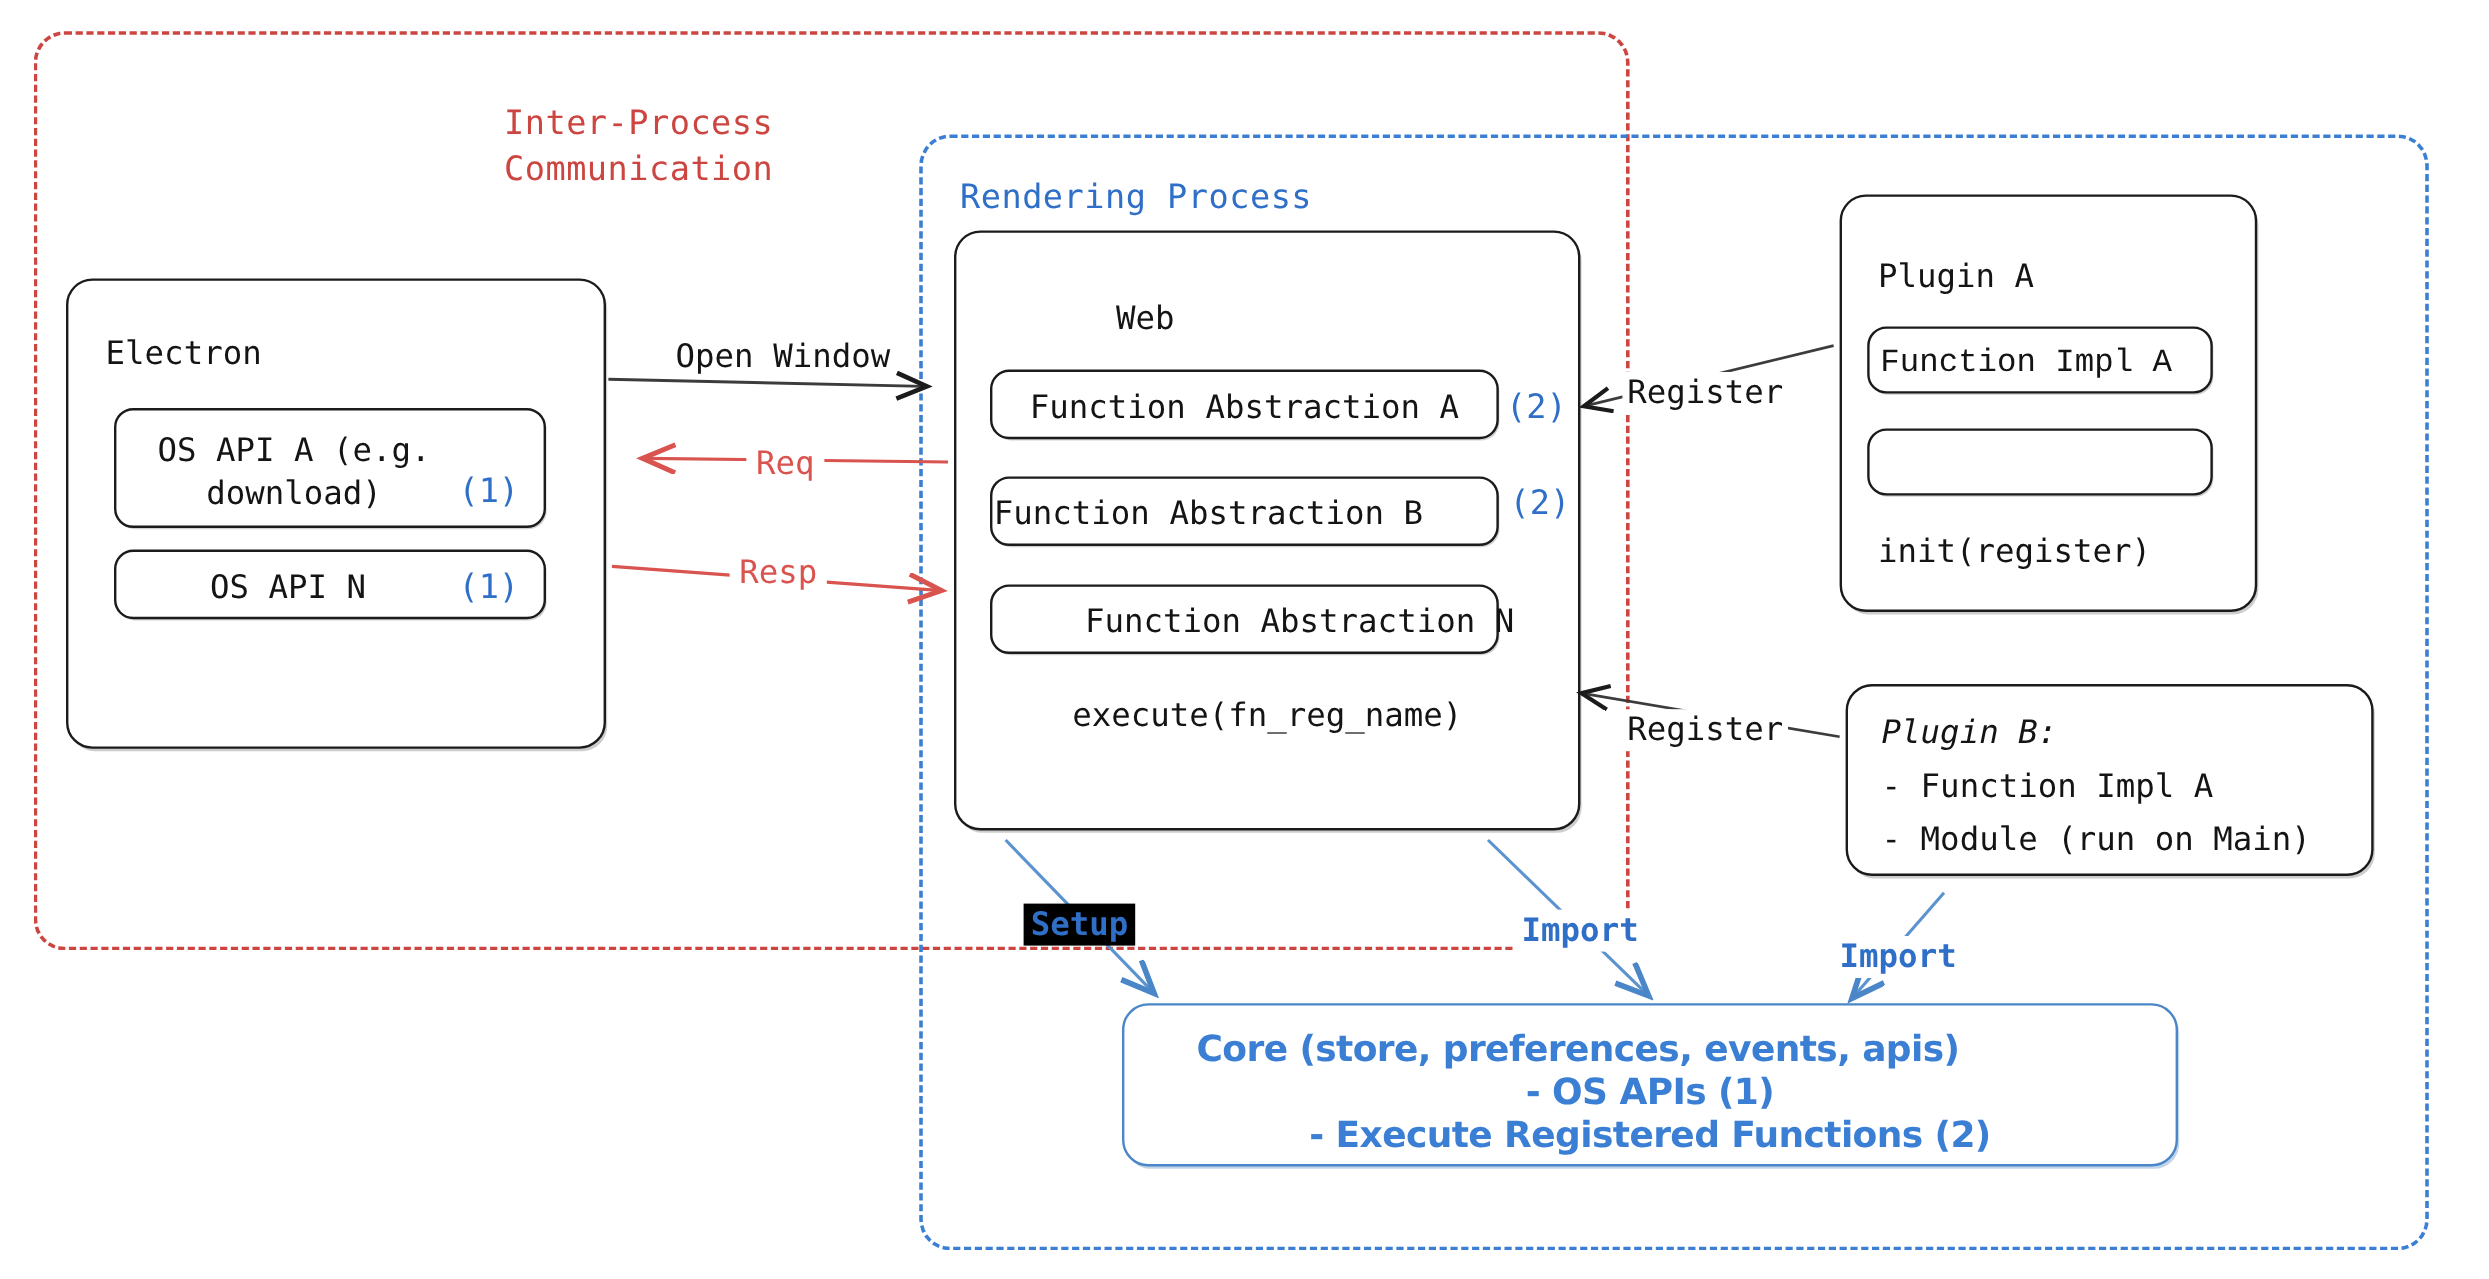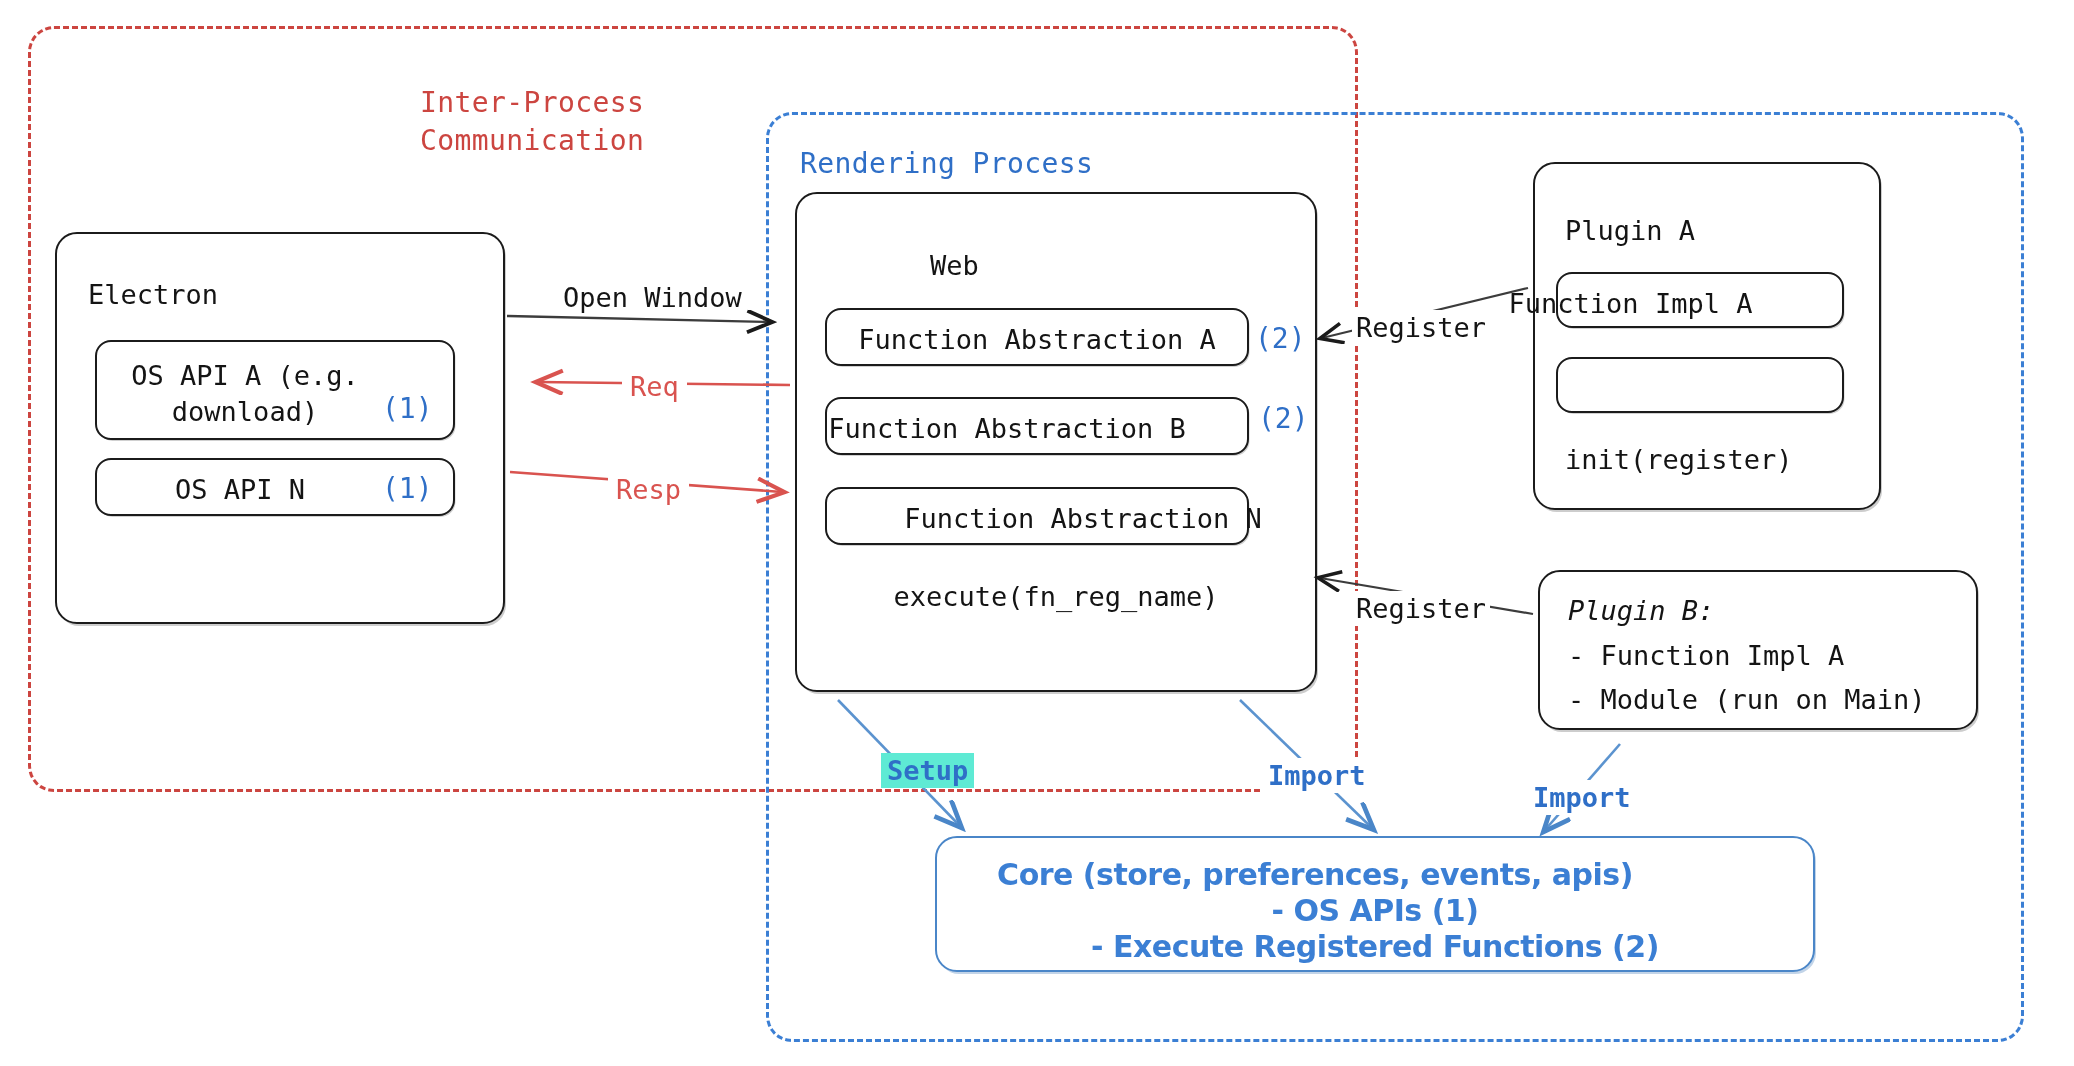--- a/index.html
+++ b/index.html
@@ -167,21 +167,21 @@
   <div class="box inner" style="left:825px; top:487px; width:424px; height:58px;"></div>
   <div class="inner-text" style="left:825px; top:501px; width:424px;margin-left:46px;">Function Abstraction N</div>
 
   <div class="box-text" style="left:795px; top:578px; width:522px;">execute(fn_reg_name)</div>
 
   <div class="box" style="left:1533px; top:162px; width:348px; height:348px;"></div>
 
   <div class="box-title" style="left:1565px; top:213px;">Plugin A</div>
 
   <div class="box inner" style="left:1556px; top:272px; width:288px; height:56px;"></div>
-  <div class="inner-text" style="left:1498px; top:286px; width:265px;">Function Impl A</div>
+  <div class="inner-text" style="left:1556px; top:286px; width:265px;font-family:Liberation Mono, monospace;">Function Impl A</div>
 
   <div class="box inner" style="left:1556px; top:357px; width:288px; height:56px;"></div>
 
   <div class="box-title" style="left:1565px; top:442px;">init(register)</div>
 
   <div class="box" style="left:1538px; top:570px; width:440px; height:160px;"></div>
 
   <div class="box-title" style="left:1568px; top:593px;font-style:italic;">Plugin B:</div>
   <div class="box-title" style="left:1568px; top:682px;">- Module (run on Main)</div>
   <div class="box-title" style="left:1568px; top:638px;">- Function Impl A</div>
@@ -241,25 +241,25 @@
 
     <g>
       <path d="M1620,744 L1545,830" stroke="#5b93cf" stroke-width="2.6" fill="none" marker-end="url(#arrow-blue)"></path>
     </g>
   </svg>
 
   <div class="edge-label" style="left:563px; top:280px;">Open Window</div>
 
   <div class="edge-label red" style="left:622px; top:369px; background:#fff; padding:0 8px;">Req</div>
 
-  <div class="edge-label red" style="left:608px; top:460px; background:#fff; padding:0 8px;margin-top:12px;">Resp</div>
+  <div class="edge-label red" style="left:608px; top:460px; background:#fff; padding:0 8px;">Resp</div>
 
   <div class="edge-label" style="left:1352px; top:310px; background:#fff; padding:0 4px;">Register</div>
 
   <div class="edge-label" style="left:1352px; top:591px; background:#fff; padding:0 4px;">Register</div>
 
-  <div class="edge-label blue" style="left:881px; top:753px; background:#5eead4; padding:0 6px;">Setup</div>
+  <div class="edge-label blue" style="left:853px; top:753px; background:#000000; padding:0 6px;">Setup</div>
 
   <div class="edge-label blue" style="left:1262px; top:758px; background:#fff; padding:0 6px;">Import</div>
 
   <div class="edge-label blue" style="left:1527px; top:780px; background:#fff; padding:0 6px;">Import</div>
 
 </div>
 
 </body></html>

